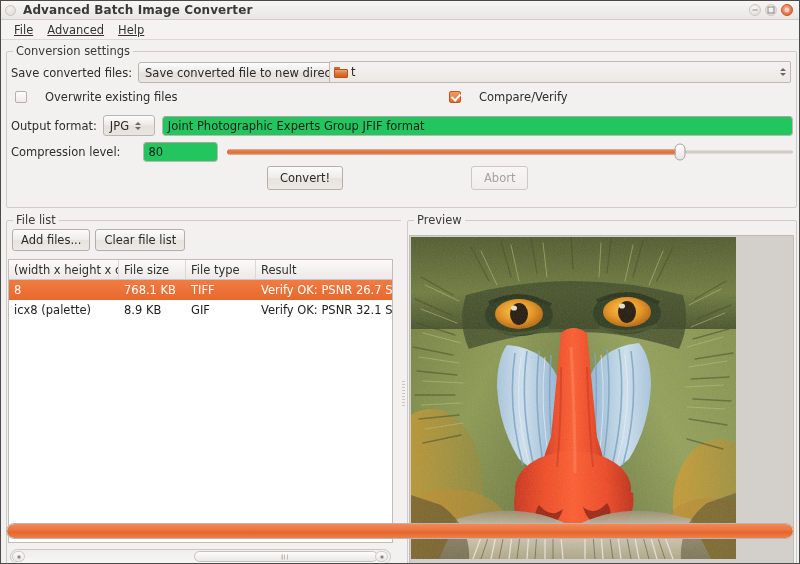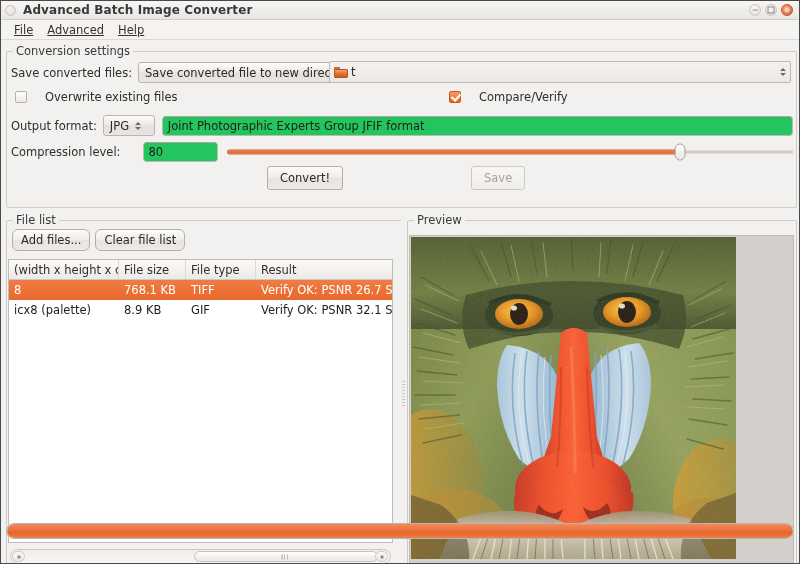--- a/index.html
+++ b/index.html
@@ -314,21 +314,21 @@
     border-radius: 3px;
     display: inline-flex;
     align-items: center;
     justify-content: center;
     font-size: 11.5px;
     color: #2b2a27;
     cursor: default;
     box-sizing: border-box;
     white-space: nowrap;
   }
-  .btn.small { height: 22px; padding: 0 8px; border-radius: 6px; }
+  .btn.small { height: 22px; padding: 0 8px; }
   .btn.disabled { color: #a6a29d; border-color: #ccc8c3;
     background: linear-gradient(to bottom, #f7f6f5, #f0eeec); }
 
   
   #filelist-group {
     left: 5px; top: 180px;
     width: 395px; height: 348px;
   }
   #preview-group {
     left: 406px; top: 180px;
@@ -596,21 +596,21 @@
           <span class="track"></span>
           <span class="fill" id="slider-fill" style="width: 80%;"></span>
           <span class="handle" id="slider-handle" style="left: 80%;"></span>
         </span>
       </div>
 
       <div class="row" style="left:260px; top:114px;">
         <span class="btn">Convert!</span>
       </div>
       <div class="row" style="left:464px; top:114px;">
-        <span class="btn disabled">Save</span>
+        <span class="btn disabled">Abort</span>
       </div>
     </div>
 
     <div class="group" id="filelist-group">
       <span class="group-title">File list</span>
 
       <div class="list-toolbar">
         <span class="btn small">Add files...</span>
         <span class="btn small">Clear file list</span>
       </div>

